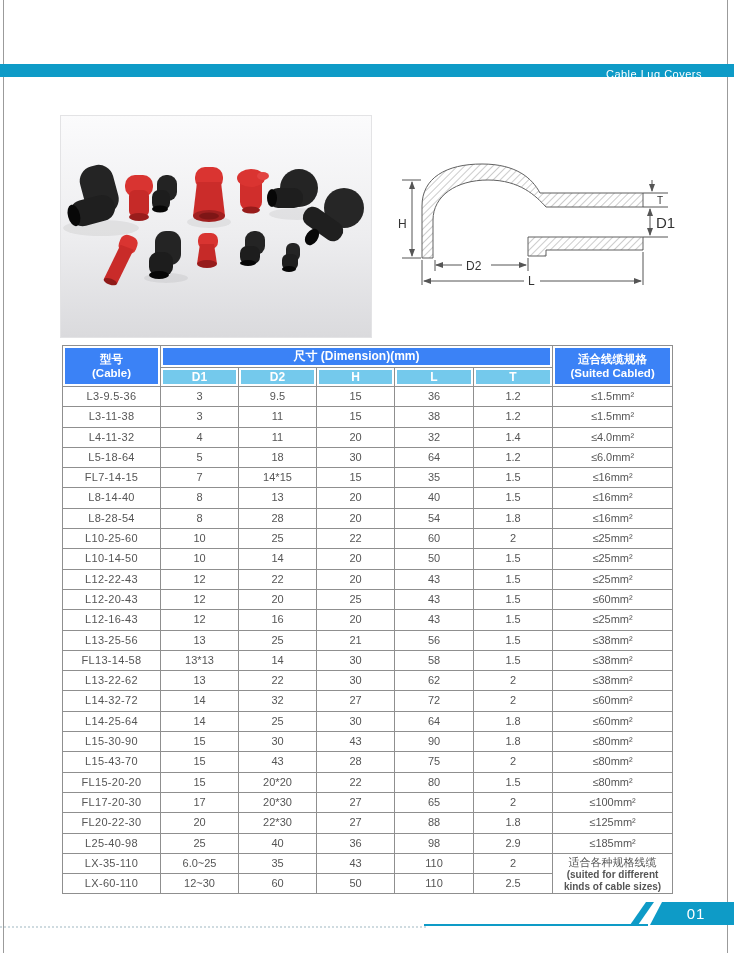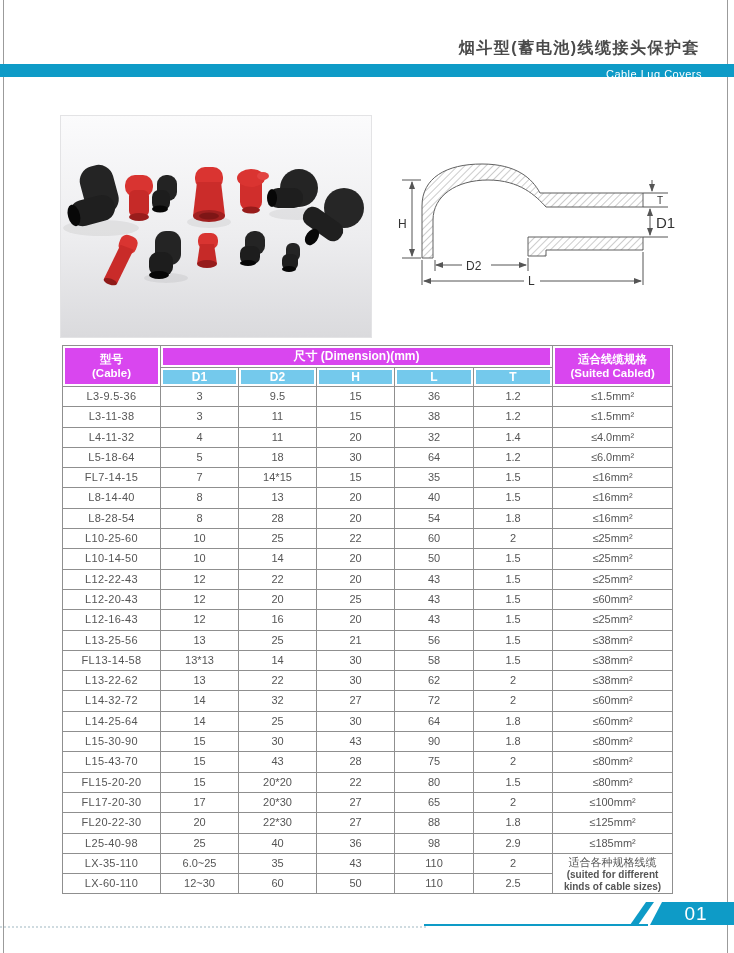--- a/index.html
+++ b/index.html
@@ -21,21 +21,21 @@
     background:linear-gradient(180deg,#fbfbfc 0%,#ededef 55%,#dadadd 100%);
     border:1px solid #e3e3e5;box-sizing:border-box;}
 
   .diagram{position:absolute;left:394px;top:144px;width:300px;height:170px;}
 
   .table-wrap{position:absolute;left:62px;top:345px;width:611px;}
   table.spec{border-collapse:collapse;table-layout:fixed;width:611px;
     font-size:11px;color:#555;}
   table.spec td,table.spec th{border:1px solid #8f8f8f;text-align:center;padding:0;
     overflow:hidden;white-space:nowrap;}
-  table.spec thead th{background:#d946ef;color:#ffffff;font-weight:bold;
+  table.spec thead th{background:#3b82f6;color:#ffffff;font-weight:bold;
     box-shadow:inset 0 0 0 2px #ffffff;font-size:12px;}
   table.spec thead tr.subrow th{background:#74c9ec;}
   table.spec thead .two-line{line-height:1.25;font-size:11.5px;}
   table.spec thead th.h-model{height:40px;}
   table.spec tbody td{height:19.3px;line-height:19.3px;}
   td.model-cell{letter-spacing:0.3px;}
   .merged-cn{font-size:11px;line-height:14px;color:#555;}
   .merged-en{font-size:10px;line-height:12px;color:#555;font-weight:bold;}
   table.spec td[rowspan]{line-height:normal;}
 
@@ -46,34 +46,33 @@
   .dotted-line{position:absolute;left:0;top:926px;width:426px;height:0;
     border-top:2px dotted #cfdbe0;}
   .web-text{position:absolute;top:903px;right:96px;font-size:16px;color:#a3a8ac;
     letter-spacing:0.5px;z-index:3;}
   .web-underline{position:absolute;left:424px;top:924px;width:224px;height:2px;
     background:#0e9bc7;z-index:2;}
   .ribbon-stripe{position:absolute;left:628px;top:902px;width:32px;height:23px;
     background:#0e9bc7;z-index:3;
     clip-path:polygon(18px 0,26px 0,10px 100%,2px 100%);}
   .ribbon-body{position:absolute;left:646px;top:902px;width:88px;height:23px;
-    background:#0e9bc7;z-index:3;color:#fff;font-size:19px;line-height:23px;
+    background:#0e9bc7;z-index:3;color:#fff;font-size:15px;line-height:23px;
     text-align:center;letter-spacing:1px;
     clip-path:polygon(16px 0,100% 0,100% 100%,4px 100%);}
   .ribbon-body span{padding-left:12px;}
 </style>
 </head>
 <body>
 
 <div id="page">
 
   <div class="vrule left"></div>
   <div class="vrule right"></div>
 
-  <div class="title-cn">烟斗型(蓄电池)线缆接头保护套</div>
   <div class="teal-bar">
     <span>Cable Lug Covers</span>
   </div>
 
   <div class="photo">
     <svg width="310" height="221" viewBox="0 0 310 221">
       <ellipse cx="40" cy="112" rx="38" ry="8" fill="#000" opacity="0.06"></ellipse>
       <ellipse cx="148" cy="106" rx="22" ry="6" fill="#000" opacity="0.06"></ellipse>
       <ellipse cx="236" cy="98" rx="28" ry="6" fill="#000" opacity="0.06"></ellipse>
       <ellipse cx="105" cy="162" rx="22" ry="5" fill="#000" opacity="0.06"></ellipse>

